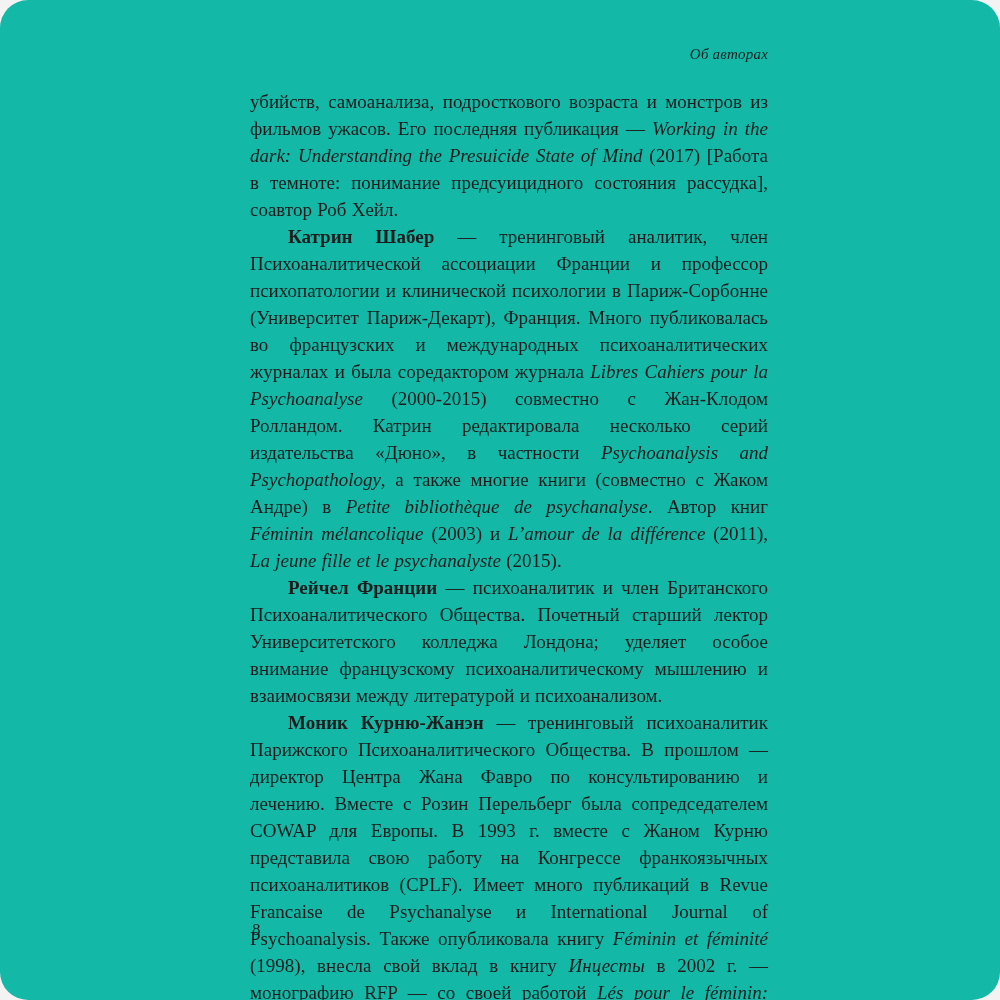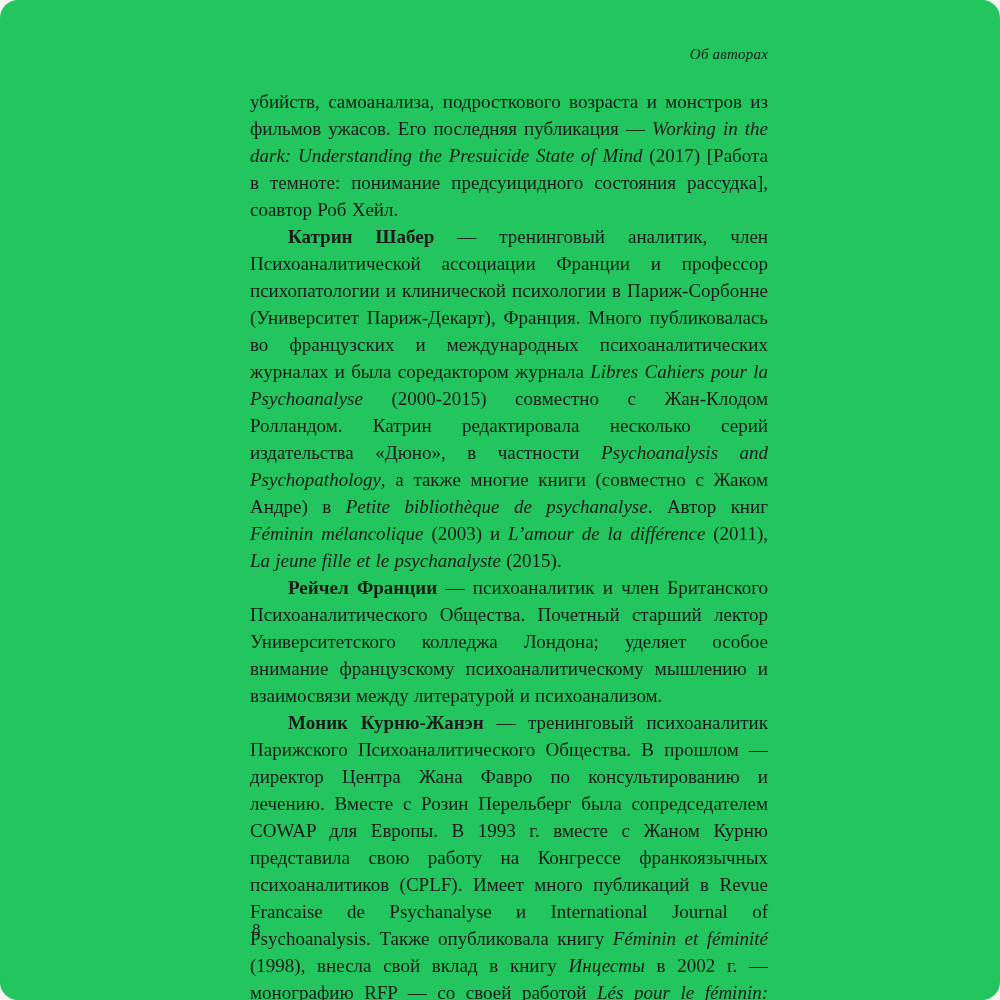--- a/index.html
+++ b/index.html
@@ -6,22 +6,22 @@
     margin: 0;
     padding: 0;
     width: 1000px;
     height: 1000px;
     background: #f3f3f3;
     font-family: "Liberation Serif", "DejaVu Serif", serif;
   }
   .page {
     position: absolute;
     inset: 0;
-    background: #22c55e;
-    border-radius: 18px;
+    background: #14b8a6;
+    border-radius: 28px;
     overflow: hidden;
   }
   .running-header {
     position: absolute;
     left: 250px;
     top: 46px;
     width: 518px;
     text-align: right;
     font-style: italic;
     font-size: 15px;

